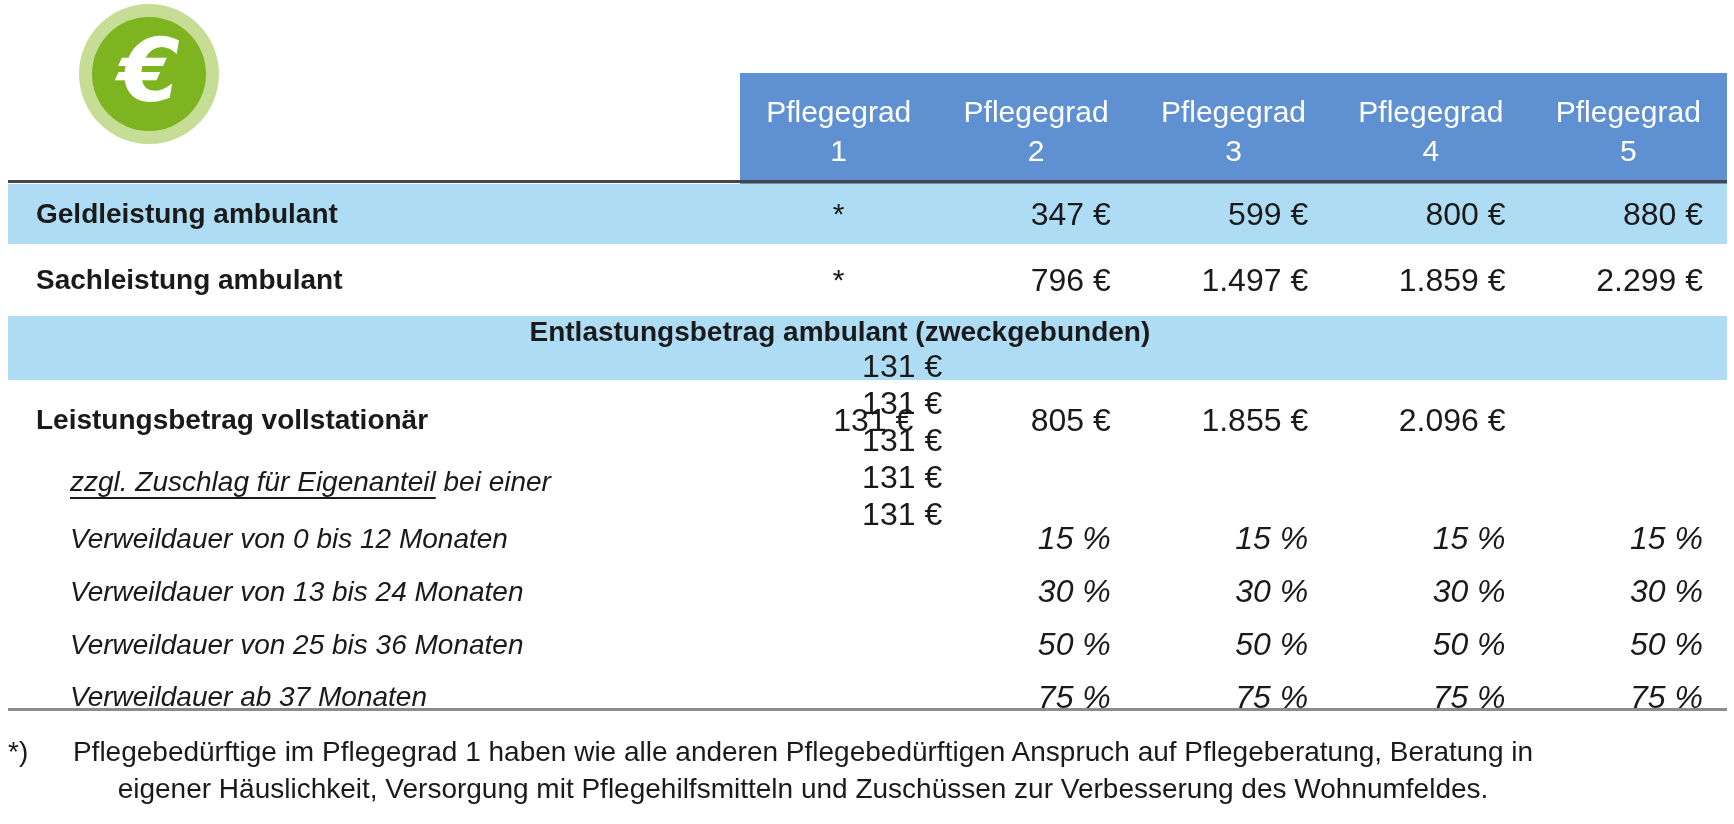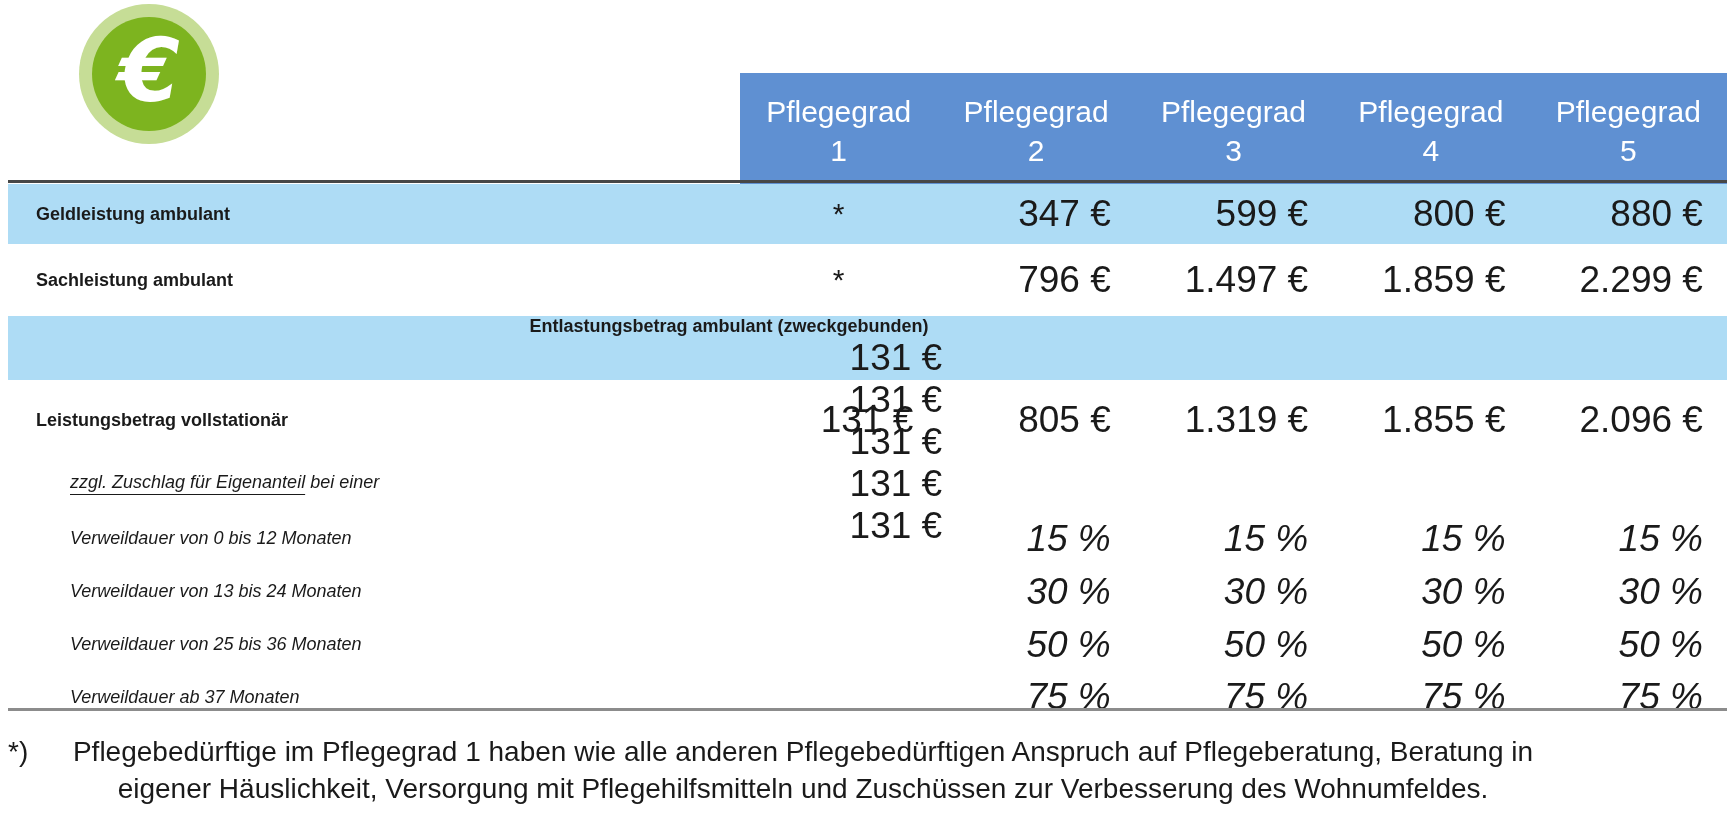--- a/index.html
+++ b/index.html
@@ -65,35 +65,35 @@
   
   .table-body {
     position: absolute;
     left: 8px; top: 184px;
     width: 1719px;
   }
   .trow { display: flex; align-items: center; }
   .cell-label {
     width: 732px;
     padding-left: 28px;
-    font-size: 18px;
+    font-size: 28px;
     white-space: nowrap;
     overflow: visible;
   }
   .trow.main .cell-label { font-weight: 700; }
   .trow.sub .cell-label {
     font-style: italic;
     font-weight: 400;
     padding-left: 62px;
   }
   .cell-val {
     width: 197.4px;
     text-align: right;
     padding-right: 24px;
-    font-size: 37px;
+    font-size: 32px;
     white-space: nowrap;
   }
   .trow.sub .cell-val { font-style: italic; }
   .cell-val.star {
     text-align: center;
     padding-right: 0;
     font-size: 30px;
   }
   .ul { text-decoration: underline; text-underline-offset: 6px; }
 
@@ -165,21 +165,20 @@
         <div class="cell-val">131 €</div>
         <div class="cell-val">131 €</div>
         <div class="cell-val">131 €</div>
         <div class="cell-val">131 €</div>
         <div class="cell-val">131 €</div>
       </div>
       <div class="trow main" style="height: 64px; margin-top: 8px;">
         <div class="cell-label">Leistungsbetrag vollstationär</div>
         <div class="cell-val">131 €</div>
         <div class="cell-val">805 €</div>
-        <div class="cell-val">1.319 €</div>
         <div class="cell-val">1.855 €</div>
         <div class="cell-val">2.096 €</div>
       </div>
       <div class="trow sub" style="height: 60px;">
         <div class="cell-label"><span class="ul">zzgl. Zuschlag für Eigenanteil</span> bei einer</div>
         <div class="cell-val"></div>
         <div class="cell-val"></div>
         <div class="cell-val"></div>
         <div class="cell-val"></div>
         <div class="cell-val"></div>

